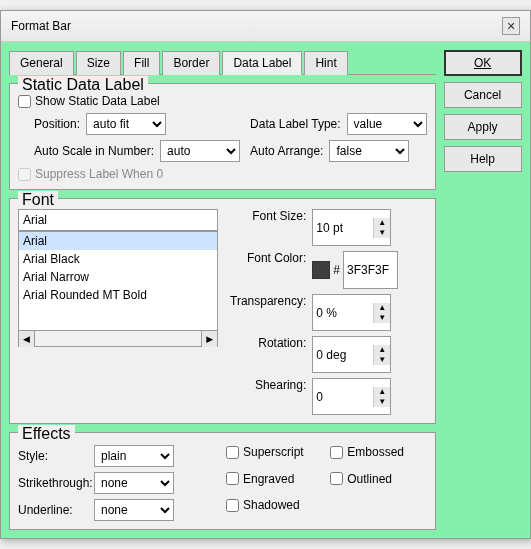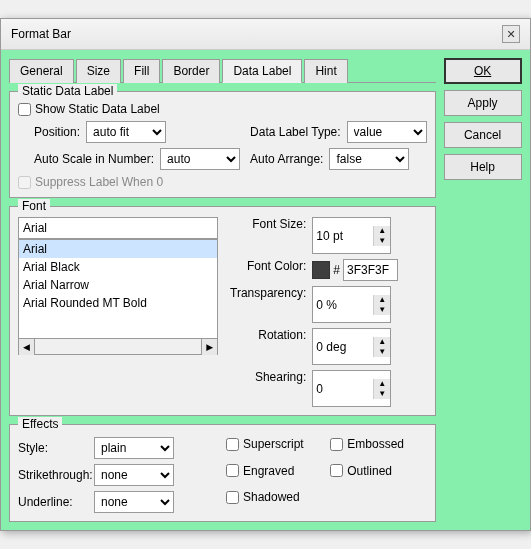--- a/index.html
+++ b/index.html
@@ -89,21 +89,21 @@
       padding: 6px 8px 8px 8px;
       position: relative;
       background: #f0f0f0;
     }
     .group-box-title {
       position: absolute;
       top: -8px;
       left: 8px;
       background: #f0f0f0;
       padding: 0 4px;
-      font-size: 12px;
+      font-size: 16px;
     }
     .group-content {
       margin-top: 4px;
       display: flex;
       flex-direction: column;
       gap: 5px;
     }
     
     .form-row {
       display: flex;
@@ -219,21 +219,21 @@
       background: #3f3f3f;
     }
     .color-hash {
       font-size: 12px;
     }
     .color-input {
       border: 1px solid #999;
       background: white;
       font-size: 12px;
       padding: 1px 3px;
-      height: 22px;
+      height: 38px;
       width: 55px;
     }
     
     .action-btn {
       width: 78px;
       height: 26px;
       border: 1px solid #999;
       background: #e8e8e8;
       font-size: 12px;
       cursor: pointer;
@@ -507,18 +507,18 @@
                 </div>
               </div>
             </div>
           </div>
         </div>
       </div>
     </div>
 
     <div class="right-panel">
       <button class="action-btn default">OK</button>
+      <button class="action-btn">Cancel</button>
       <button class="action-btn">Apply</button>
-      <button class="action-btn">Cancel</button>
       <button class="action-btn">Help</button>
     </div>
   </div>
 </div>
 
 </body></html>

